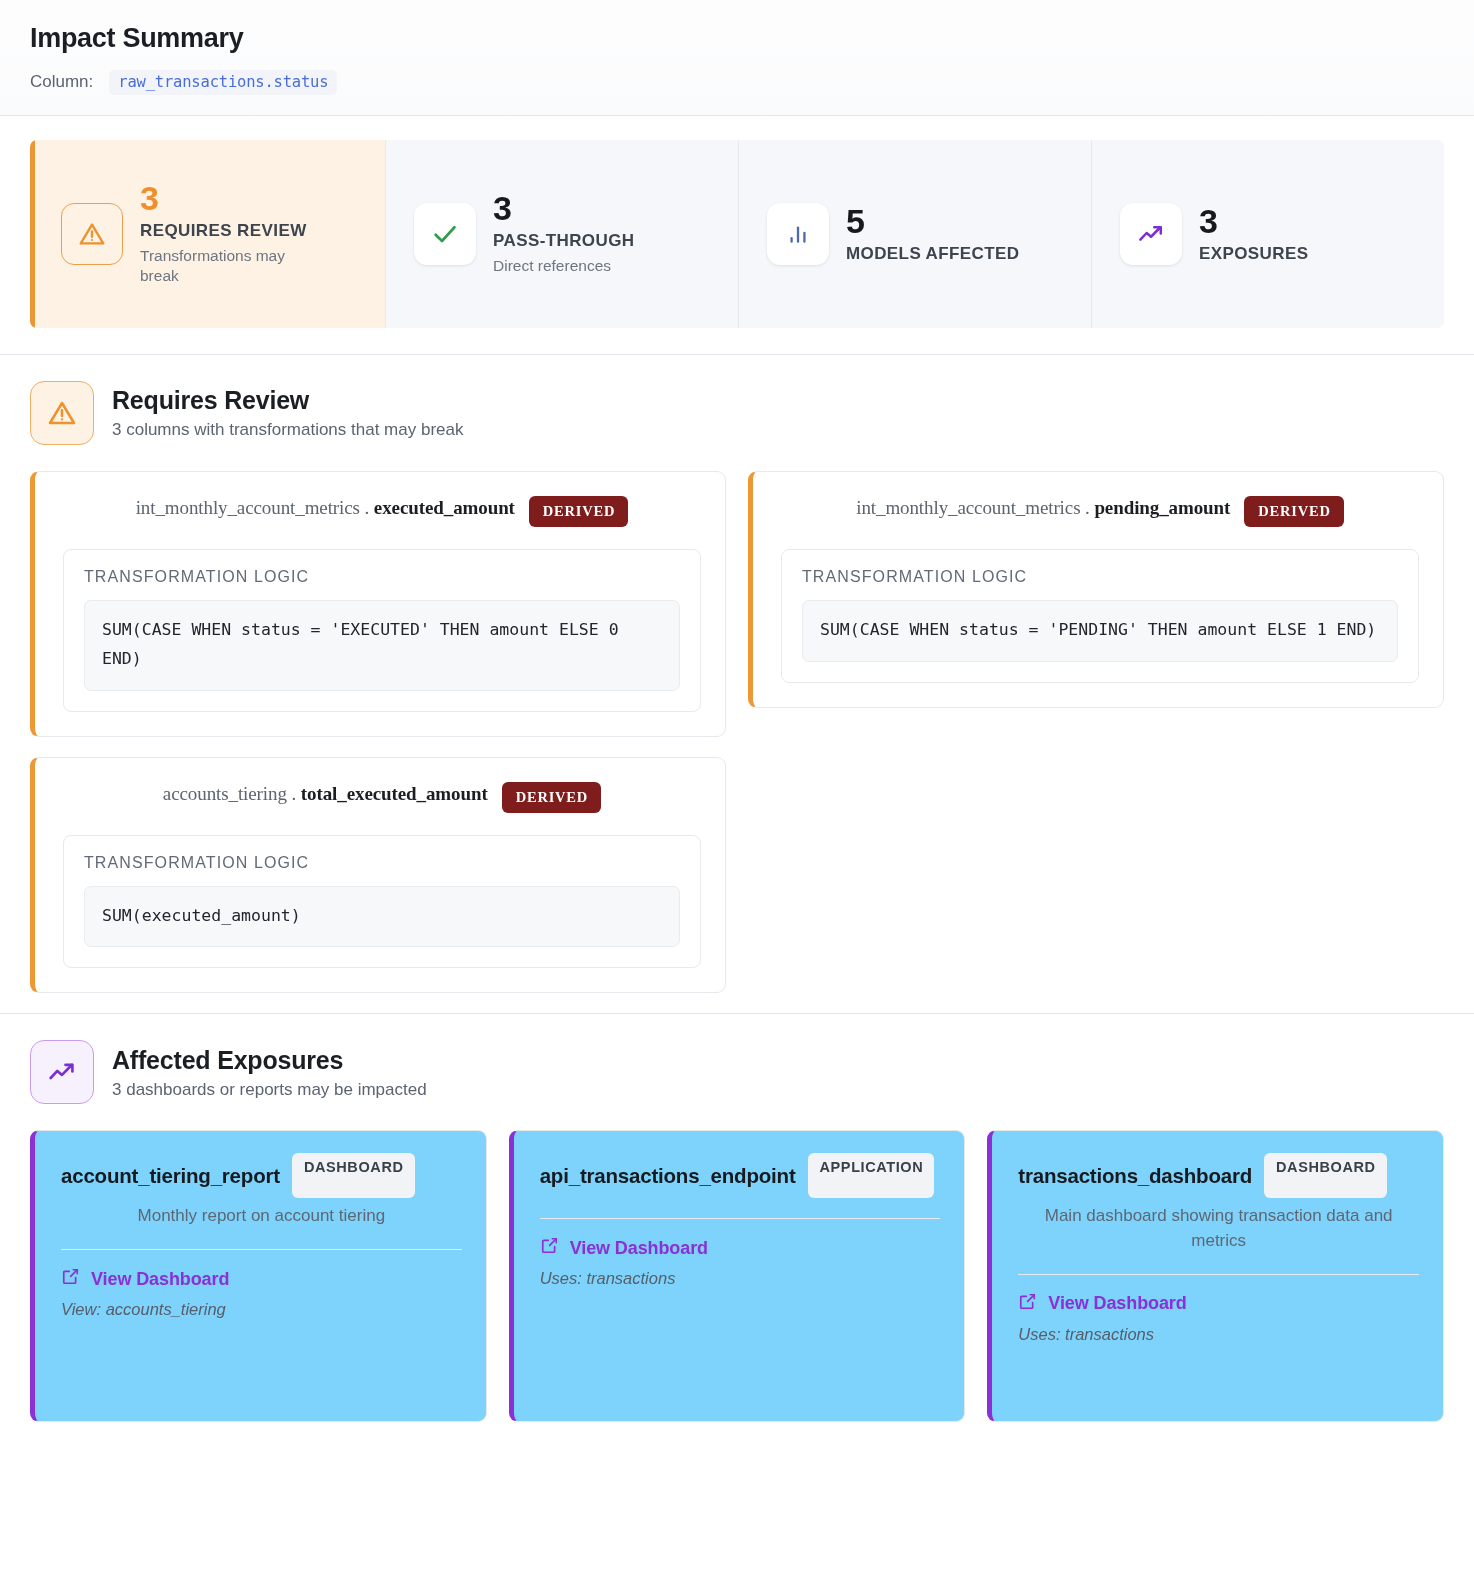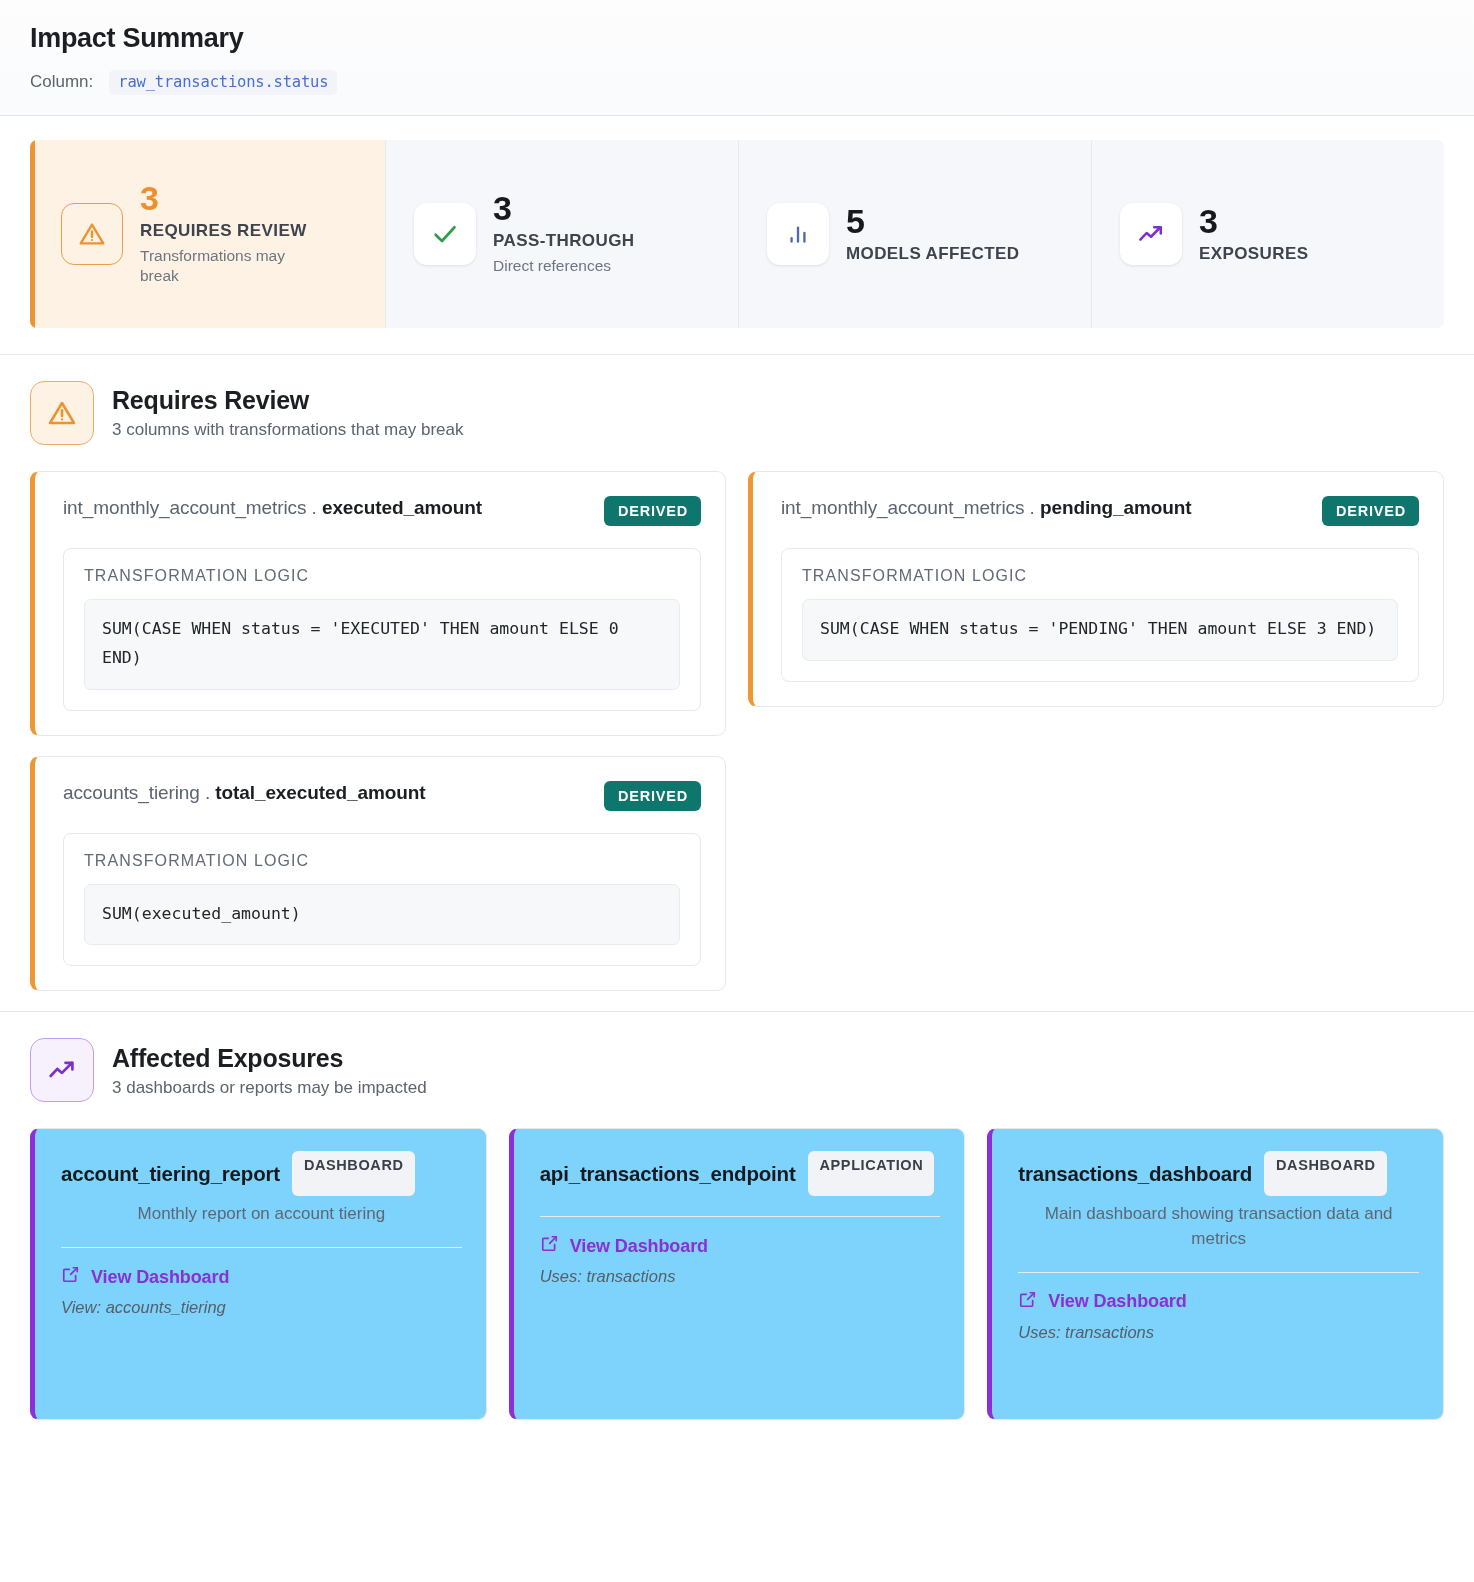--- a/index.html
+++ b/index.html
@@ -147,33 +147,34 @@
     background: #ffffff;
     border: 1px solid #e5e8ec;
     border-left: 5px solid #ee9833;
     border-radius: 9px;
     padding: 22px 24px 24px 28px;
     align-self: start;
   }
   .rcard-top {
     display: flex;
     align-items: flex-start;
-    justify-content: space-between;
+    justify-content: center;
     gap: 14px;
+    font-family: Liberation Serif, serif;
   }
   .rcard-name {
     font-size: 19px;
     color: #5b6470;
     line-height: 1.45;
     letter-spacing: -0.1px;
   }
   .rcard-name b { color: #1b1f24; font-weight: bold; }
   .badge-derived {
     flex: 0 0 auto;
-    background: #0f766e;
+    background: #7f1d1d;
     color: #ffffff;
     font-size: 14.5px;
     font-weight: bold;
     letter-spacing: 0.8px;
     padding: 7px 13px 7px 14px;
     border-radius: 6px;
     white-space: nowrap;
     margin-top: 2px;
   }
   .logic-box {
@@ -382,21 +383,21 @@
       <div class="rcard-top">
         <div class="rcard-name">
           <span>int_monthly_account_metrics</span>
           <span>.</span>
           <b>pending_amount</b>
         </div>
         <div class="badge-derived">DERIVED</div>
       </div>
       <div class="logic-box">
         <div class="logic-label">TRANSFORMATION LOGIC</div>
-        <div class="logic-code">SUM(CASE WHEN status = 'PENDING' THEN amount ELSE 3 END)</div>
+        <div class="logic-code">SUM(CASE WHEN status = 'PENDING' THEN amount ELSE 1 END)</div>
       </div>
     </div>
 
     <div class="rcard">
       <div class="rcard-top">
         <div class="rcard-name">
           <span>accounts_tiering</span>
           <span>.</span>
           <b>total_executed_amount</b>
         </div>

